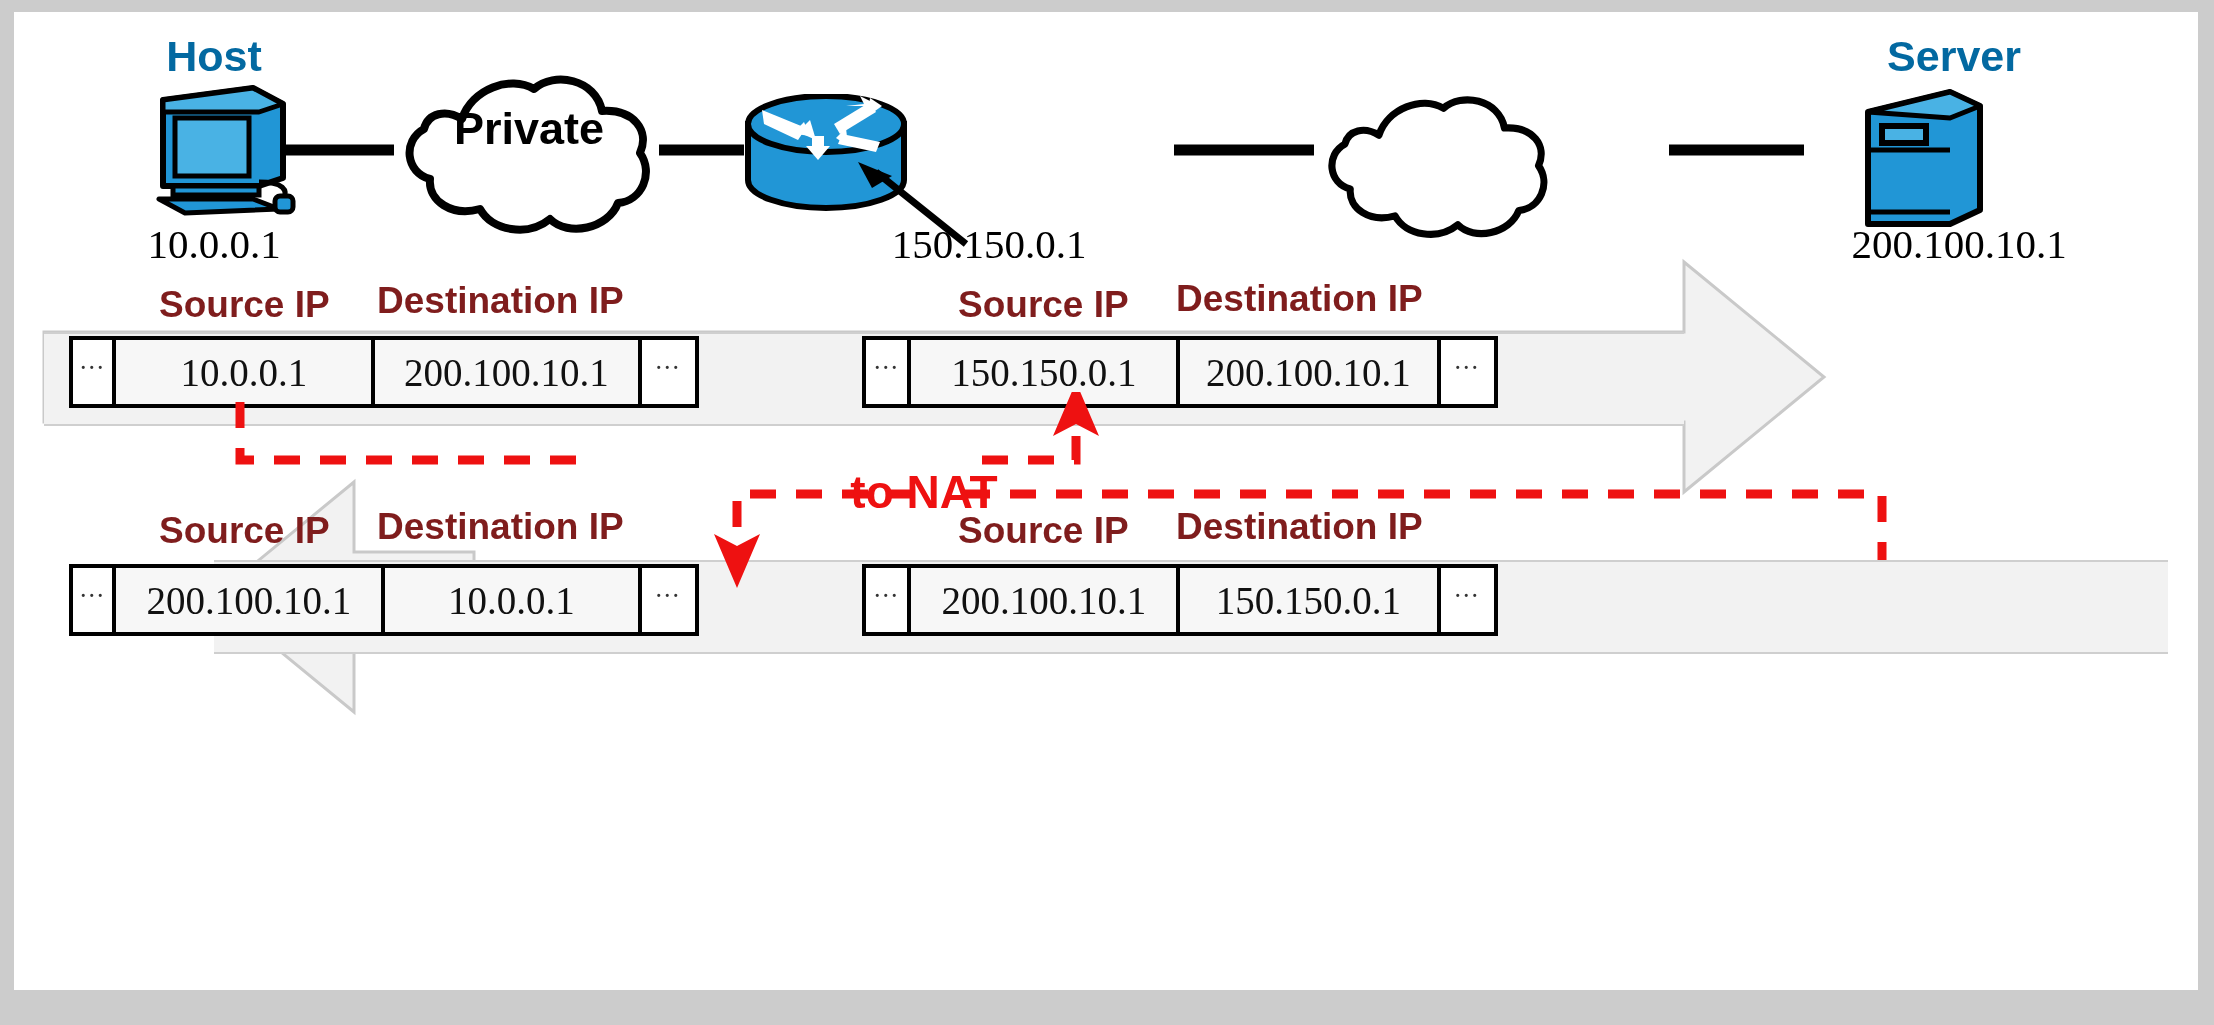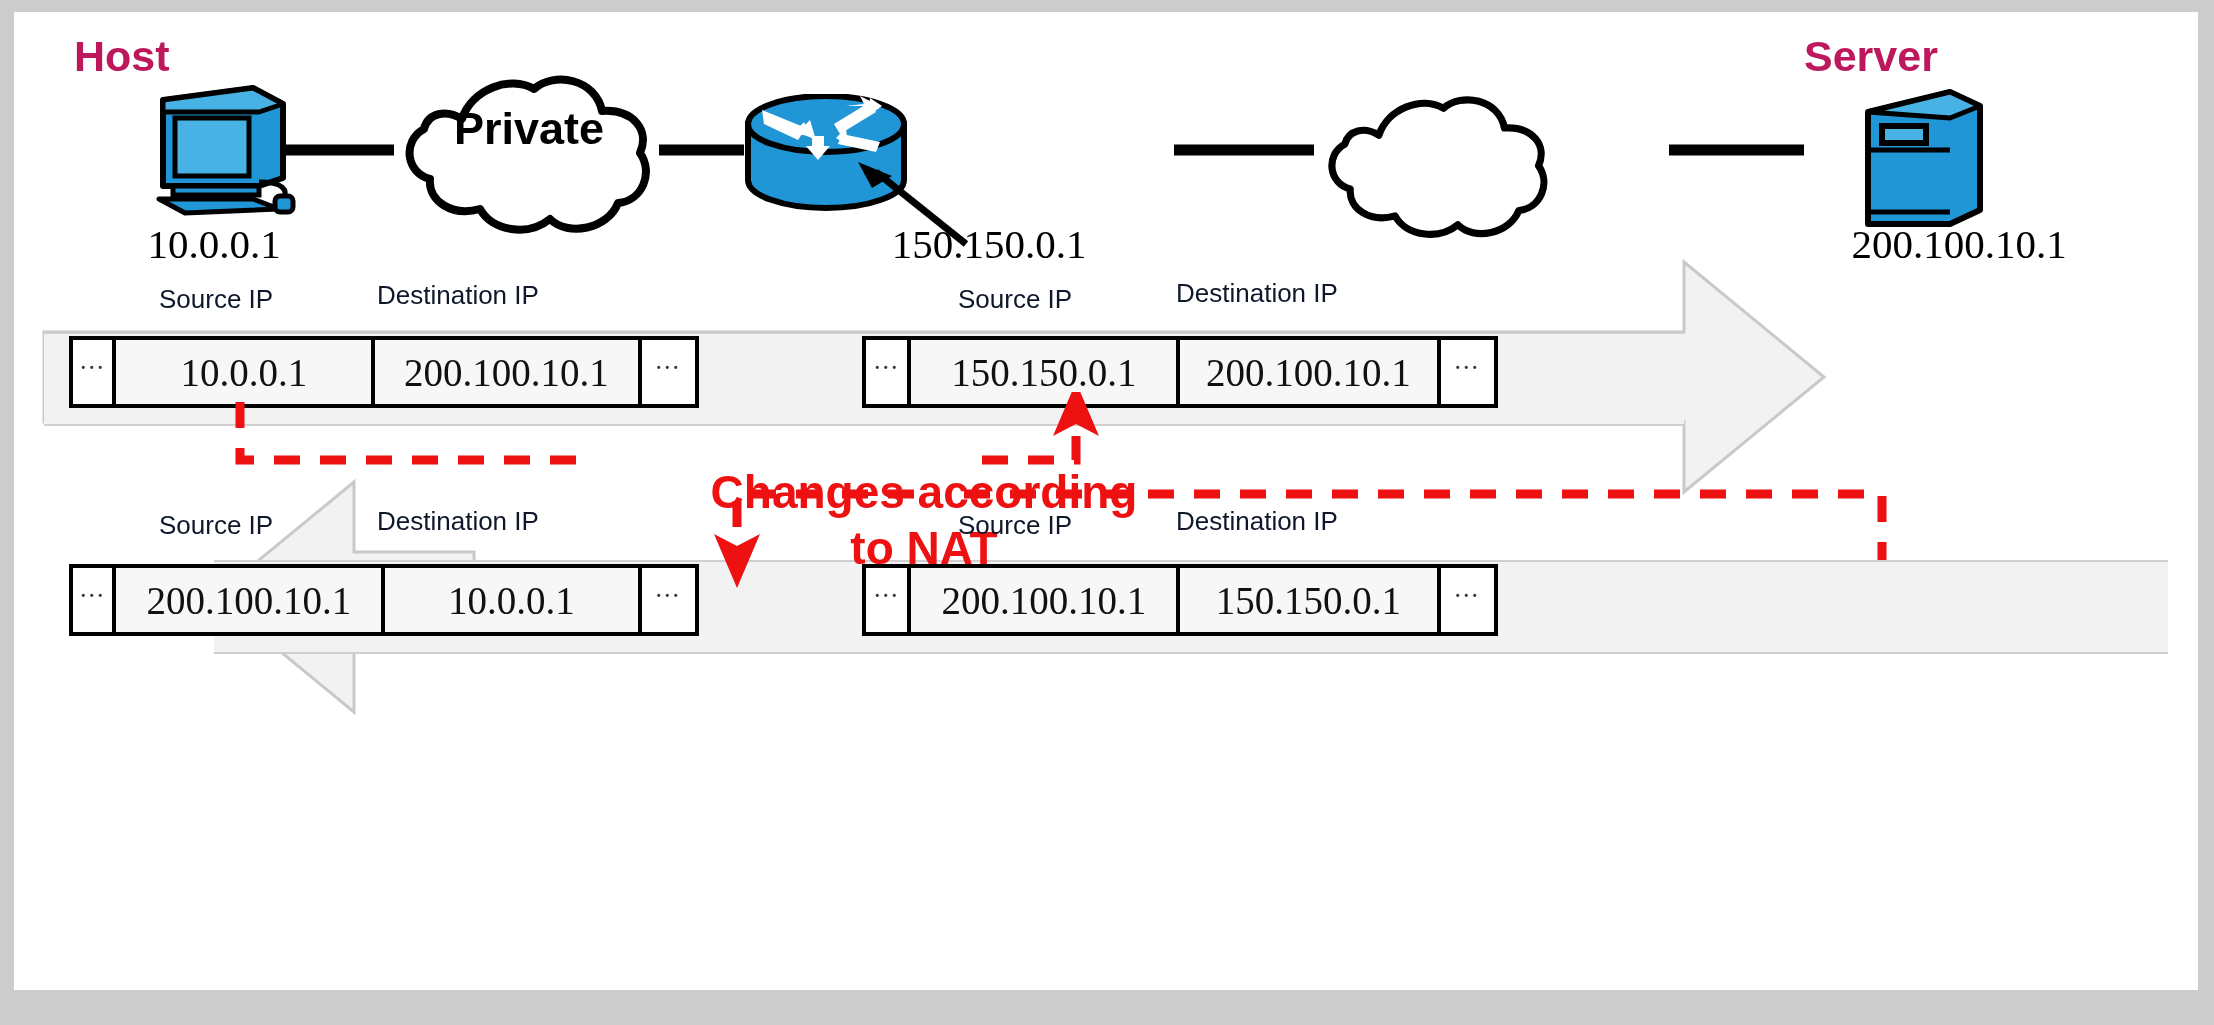--- a/index.html
+++ b/index.html
@@ -2,27 +2,27 @@
 <html><head>
 <meta charset="utf-8">
 <style>
   html,body{margin:0;padding:0;background:#cccccc;}
   body{width:2214px;height:1025px;overflow:hidden;
        font-family:"Liberation Sans",sans-serif;}
   #canvas{position:absolute;left:14px;top:12px;width:2184px;height:978px;
           background:#ffffff;overflow:hidden;}
   .abs{position:absolute;}
   .nodelabel{font-family:"Liberation Sans",sans-serif;font-weight:bold;
-             font-size:43px;color:#be185d;white-space:nowrap;}
+             font-size:43px;color:#0369a1;white-space:nowrap;text-align:center;}
   .iplabel{font-family:"Liberation Serif",serif;font-size:41px;color:#000;
            white-space:nowrap;text-align:center;}
   .cloudtext{font-family:"Liberation Sans",sans-serif;font-weight:bold;
              font-size:45px;color:#000;text-align:center;line-height:1.28;}
-  .colhdr{font-family:"Liberation Sans",sans-serif;font-weight:normal;
-          font-size:26px;color:#0f172a;white-space:nowrap;}
+  .colhdr{font-family:"Liberation Sans",sans-serif;font-weight:bold;
+          font-size:37px;color:#7f1d1d;white-space:nowrap;}
   .pktrow{position:absolute;display:flex;border:4px solid #000;height:72px;
           box-sizing:border-box;background:#f7f7f7;}
   .cell{border-right:4px solid #000;box-sizing:border-box;display:flex;
         align-items:center;justify-content:center;
         font-family:"Liberation Serif",serif;font-size:39px;color:#111;}
   .cell:last-child{border-right:none;}
   .cell.ell{background:#ffffff;font-size:26px;letter-spacing:2px;
             color:#333;padding-bottom:8px;}
   .band{position:absolute;background:#f2f2f2;border-top:2px solid #cfcfcf;
         border-bottom:2px solid #cfcfcf;}
@@ -147,21 +147,20 @@
       <path d="M968,68 L1062,68 L1062,36"></path>
     </g>
     <polygon points="1062,-10 1039,44 1062,32 1085,44" fill="#ee1111"></polygon>
 
     <g stroke="#ee1111" stroke-width="9" fill="none" stroke-dasharray="26 20">
       <path d="M950,102 L1868,102 L1868,168"></path>
     </g>
   </svg>
 
   <div class="abs redtext" style="left:560px;top:452px;width:700px;">
-    <div>Changes according</div>
     <div>to NAT</div>
   </div>
 
   <div class="abs colhdr" style="left:145px;top:498px;">Source IP</div>
   <div class="abs colhdr" style="left:363px;top:494px;">Destination IP</div>
   <div class="pktrow" style="left:55px;top:552px;width:630px;">
     <div class="cell ell" style="width:44px;">∙∙∙</div>
     <div class="cell" style="width:272px;">200.100.10.1</div>
     <div class="cell" style="width:260px;">10.0.0.1</div>
     <div class="cell ell" style="width:54px;">∙∙∙</div>

